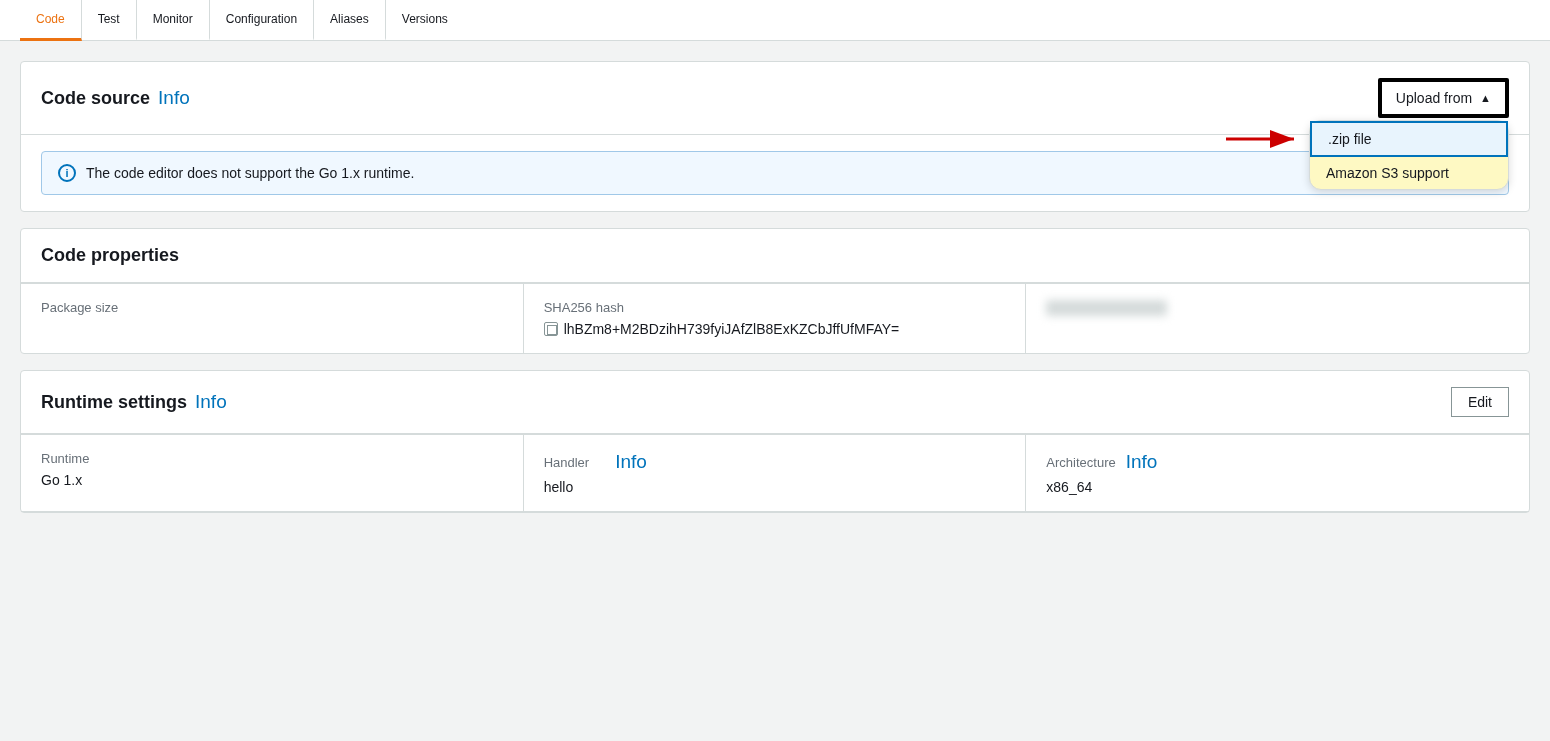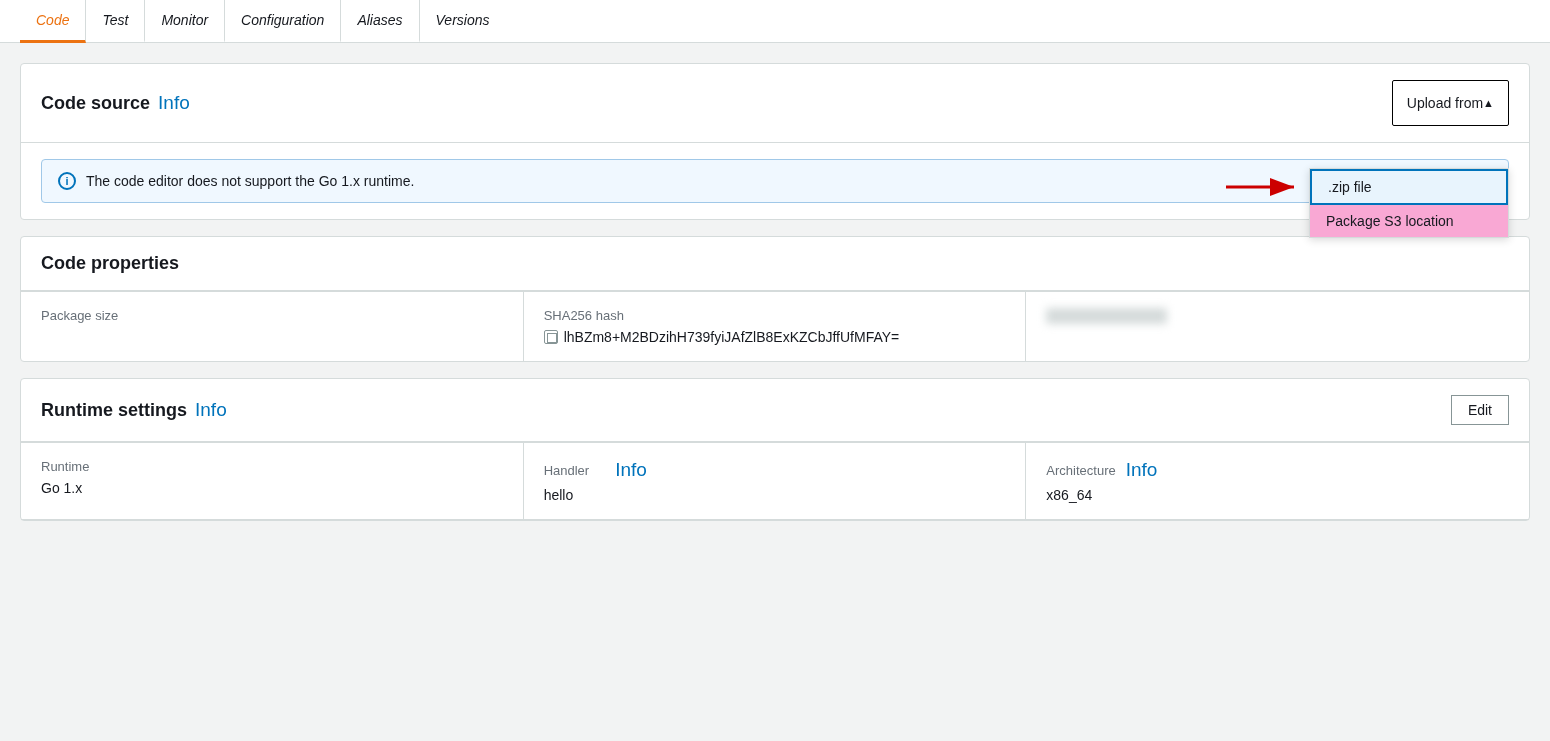--- a/index.html
+++ b/index.html
@@ -13,27 +13,26 @@
     
     .tabs-bar {
       background: #fff;
       border-bottom: 1px solid #d5dbdb;
       display: flex;
       align-items: flex-end;
       padding: 0 20px;
     }
     .tab {
       padding: 12px 16px;
-      font-size: 14px;
+      font-size: 12px;
       cursor: pointer;
       color: #16191f;
       border-bottom: 3px solid transparent;
       margin-bottom: -1px;
       white-space: nowrap;
-      font-style: italic;
     }
     .tab.active {
       color: #ec7211;
       border-bottom: 3px solid #ec7211;
       font-weight: 500;
     }
     .tab:not(:last-child) {
       border-right: 1px solid #d5dbdb;
     }
 
@@ -70,51 +69,50 @@
       cursor: pointer;
       text-decoration: none;
     }
     .card-body {
       padding: 16px 20px;
     }
 
     
     .upload-btn {
       background: #fff;
-      border: 1px solid #000000;
+      border: 4px solid #000000;
       border-radius: 2px;
-      padding: 14px 14px;
-      font-size: 14px;
-      cursor: pointer;
-      display: flex;
-      align-items: center;
-      gap: 0;
+      padding: 8px 14px;
+      font-size: 14px;
+      cursor: pointer;
+      display: flex;
+      align-items: center;
+      gap: 8px;
       color: #16191f;
       position: relative;
     }
     .upload-btn-arrow {
       font-size: 11px;
     }
 
     
     .dropdown-wrapper {
       position: relative;
       display: inline-block;
     }
     .dropdown-menu {
       position: absolute;
       right: 0;
       top: calc(100% + 2px);
-      background: #f9a8d4;
+      background: #fef9c3;
       border: 1px solid #d5dbdb;
-      border-radius: 0;
+      border-radius: 12px;
       min-width: 200px;
       z-index: 100;
       box-shadow: 0 2px 8px rgba(0,0,0,0.15);
-      margin-top: 40px;
     }
     .dropdown-item {
       padding: 8px 16px;
       cursor: pointer;
       font-size: 14px;
       color: #16191f;
       white-space: nowrap;
     }
     .dropdown-item.highlighted {
       background: #e8f4fd;
@@ -264,21 +262,21 @@
 
             <svg style="position:absolute; right:100%; top:50%; transform:translateY(-50%); width:80px; height:28px; overflow:visible; margin-right: 4px;" viewBox="0 0 80 28">
               <defs>
                 <marker id="arrowhead" markerWidth="8" markerHeight="6" refX="8" refY="3" orient="auto">
                   <polygon points="0 0, 8 3, 0 6" fill="#cc0000"></polygon>
                 </marker>
               </defs>
               <line x1="0" y1="14" x2="68" y2="14" stroke="#cc0000" stroke-width="3" marker-end="url(#arrowhead)"></line>
             </svg>
           </div>
-          <div class="dropdown-item">Package S3 location</div>
+          <div class="dropdown-item">Amazon S3 support</div>
         </div>
       </div>
     </div>
     <div class="card-body">
       <div class="info-notice">
         <div class="info-icon-circle">i</div>
         <span>The code editor does not support the Go 1.x runtime.</span>
       </div>
     </div>
   </div>

